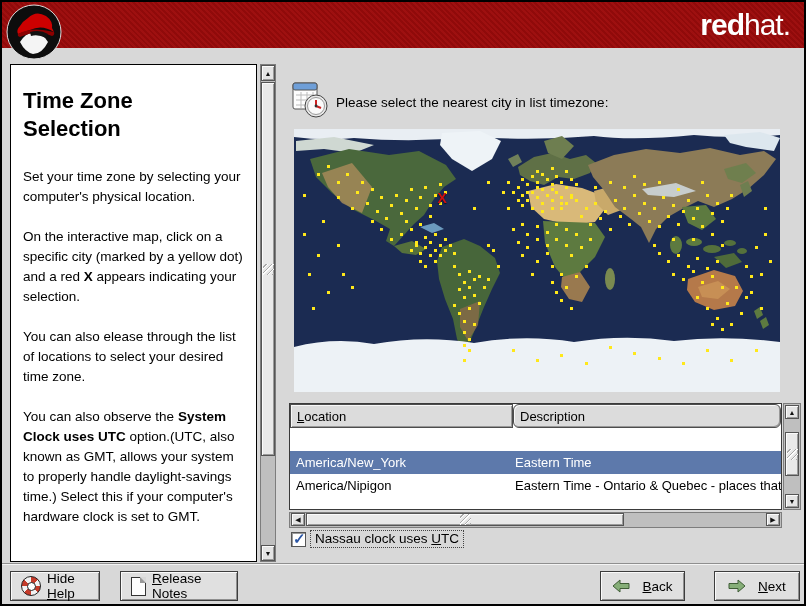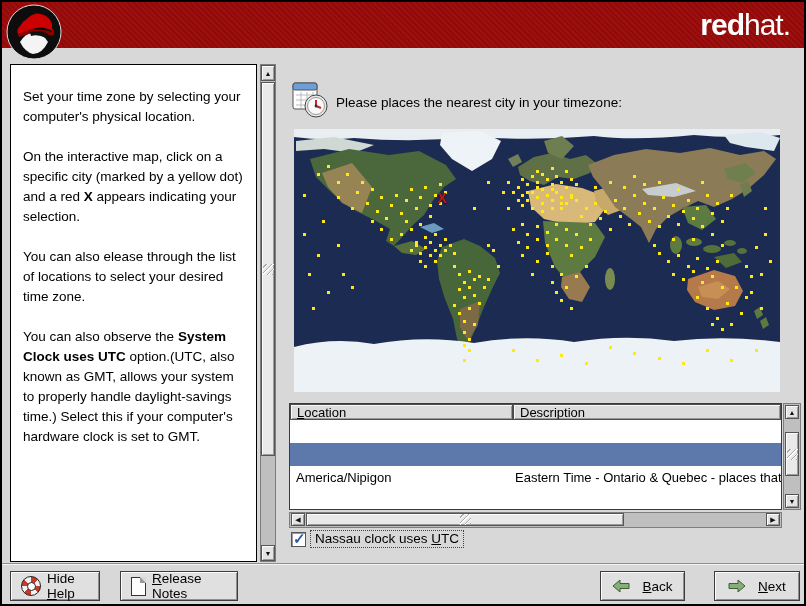--- a/index.html
+++ b/index.html
@@ -57,29 +57,29 @@
   .map svg{position:absolute;left:0;top:0;width:100%;height:100%;}
   .map .dots{position:absolute;left:0;top:0;width:100%;height:100%;}
   .city-dot{position:absolute;width:3px;height:3px;background:#ffe81a;margin:-1px 0 0 -1px;}
   .x-marker{
     position:absolute;transform:translate(-50%,-55%);
     color:#cf1010;font-weight:700;font-size:14px;
     text-shadow:0 1px 1px rgba(0,0,0,.6);
   }
   
   .tz-table{position:absolute;left:287px;top:401px;width:493px;height:107px;background:#fff;border:1px solid #3a3a3a;}
-  .tz-head{display:flex;height:16px;}
+  .tz-head{display:flex;height:24px;}
   .tz-hcell{
     background:#dcdcdc;border:1px solid #4d4d4d;
     box-shadow:inset 1px 1px 0 #f8f8f8, inset -1px -1px 0 #989898;
     font-size:13px;display:flex;align-items:center;padding:0 6px;cursor:pointer;
     white-space:nowrap;overflow:hidden;
   }
   .tz-hcell.loc{width:223px;}
-  .tz-hcell.desc{flex:1;}
+  .tz-hcell.desc{flex:1;border-radius:6px;}
   .tz-row{display:flex;height:23px;font-size:13px;cursor:pointer;background:#fff;}
   .tz-row .c1{width:223px;padding:0 6px;display:flex;align-items:center;white-space:nowrap;overflow:hidden;}
   .tz-row .c2{flex:1;padding:0 2px;display:flex;align-items:center;white-space:nowrap;overflow:hidden;}
   .tz-row.selected{background:#5d79ab;color:#fff;}
   .tz-vsb{left:781px;top:401px;width:18px;height:107px;}
   .tz-vsb .up{left:1px;top:1px;width:14px;height:14px;}
   .tz-vsb .down{left:1px;bottom:1px;width:14px;height:14px;}
   .tz-vsb .sb-thumb{left:1px;top:28px;width:14px;height:44px;}
   .tz-hsb{left:287px;top:510px;width:493px;height:16px;}
   .tz-hsb .left{left:1px;top:0px;width:14px;height:13px;}
@@ -133,20 +133,21 @@
     <svg viewBox="0 0 56 56">
       <circle cx="28" cy="28" r="27" fill="#0d0d0d" stroke="#dcdcdc" stroke-width="1"></circle>
       <path d="M14,38 Q20,28 28,29 Q38,30 42,38 Q36,50 27,50 Q19,48 14,38 Z" fill="#f4f4f4"></path>
       <path d="M22,14 Q30,6 40,12 Q47,17 46,24 L48,28 Q36,20 24,26 L12,30 Q10,26 14,22 Q17,17 22,14 Z" fill="#cc0000"></path>
       <path d="M12,30 Q26,22 48,28 Q49,31 46,32 Q32,25 14,33 Q11,32 12,30 Z" fill="#8c0000"></path>
       <path d="M24,28 Q34,25 42,30 L40,34 Q32,30 25,32 Z" fill="#111"></path>
     </svg>
   </div>
 
   <div class="help-panel">
+    <h1>Time Zone Selection</h1>
     <p>Set your time zone by selecting your computer's physical location.</p>
     <p><span>On the interactive map, click on a specific city (marked by a yellow dot) and a red </span><b>X</b><span> appears indicating your selection.</span></p>
     <p>You can also elease through the list of locations to select your desired time zone.</p>
     <p><span>You can also observe the </span><b>System Clock uses UTC</b><span> option.(UTC, also known as GMT, allows your system to properly handle daylight-savings time.) Select this if your computer's hardware clock is set to GMT.</span></p>
   </div>
   <div class="vscroll help-sb">
     <div class="sb-btn up">▲</div>
     <div class="sb-thumb">
         <div class="grip"></div>
       </div>
@@ -163,21 +164,21 @@
       <line x1="11" y1="12" x2="11" y2="28" stroke="#bbb"></line>
         <line x1="17" y1="12" x2="17" y2="28" stroke="#bbb"></line>
         <line x1="23" y1="12" x2="23" y2="28" stroke="#bbb"></line>
       <circle cx="26" cy="26" r="11" fill="#e9e9e9" stroke="#444"></circle>
       <circle cx="26" cy="26" r="8.5" fill="#fafafa" stroke="#999"></circle>
       <line x1="26" y1="26" x2="26" y2="20" stroke="#c22" stroke-width="2"></line>
       <line x1="26" y1="26" x2="31" y2="28" stroke="#c22" stroke-width="2"></line>
       <circle cx="26" cy="26" r="1.4" fill="#333"></circle>
     </svg>
   </div>
-  <div class="prompt-text">Please places the nearest city in your timezone:</div>
+  <div class="prompt-text">Please select the nearest city in list timezone:</div>
 
   <div class="map">
     <svg viewBox="0 0 486 263" preserveAspectRatio="none">
       <rect width="486" height="263" fill="#1b2b52"></rect>
       <path d="M0,0 H486 V6 Q440,10 400,6 Q340,12 300,7 Q240,12 180,8 Q120,14 60,9 Q30,12 0,8 Z" fill="#e9eef3"></path>
       <path d="M148,4 L186,2 L207,12 L198,30 L178,42 L158,30 L146,16 Z" fill="#eef3f7"></path>
       <path d="M430,6 L466,3 L486,9 L480,22 L452,18 L436,14 Z" fill="#dde7ee"></path>
       <path d="M2,12 L40,8 L80,16 L60,24 L30,20 L2,22 Z" fill="#cfd8d2"></path>
       <path d="M16,30 L55,20 L95,26 L125,22 L152,36 L162,50 L150,58 L140,70 L130,86 L120,95 L110,106 L100,117 L92,112 L96,100 L82,92 L58,80 L38,64 L22,48 Z" fill="#4a683c"></path>
       <path d="M28,44 L58,34 L78,58 L68,84 L48,74 L34,58 Z" fill="#a58a58" opacity="0.85"></path>
@@ -474,20 +475,22 @@
           <span><span class="u">L</span><span>ocation</span></span>
         </div>
       <div class="tz-hcell desc">
           <span>Description</span>
         </div>
     </div>
     <div class="tz-row">
       <div class="c2"></div>
     </div>
     <div class="tz-row selected">
+      <div class="c1">America/New_York</div>
+      <div class="c2">Eastern Time</div>
     </div>
     <div class="tz-row">
       <div class="c1">America/Nipigon</div>
       <div class="c2">Eastern Time - Ontario &amp; Quebec - places that did not observe DST 1967-1973</div>
     </div>
   </div>
   <div class="vscroll tz-vsb">
     <div class="sb-btn up">▲</div>
     <div class="sb-thumb">
         <div class="grip"></div>

